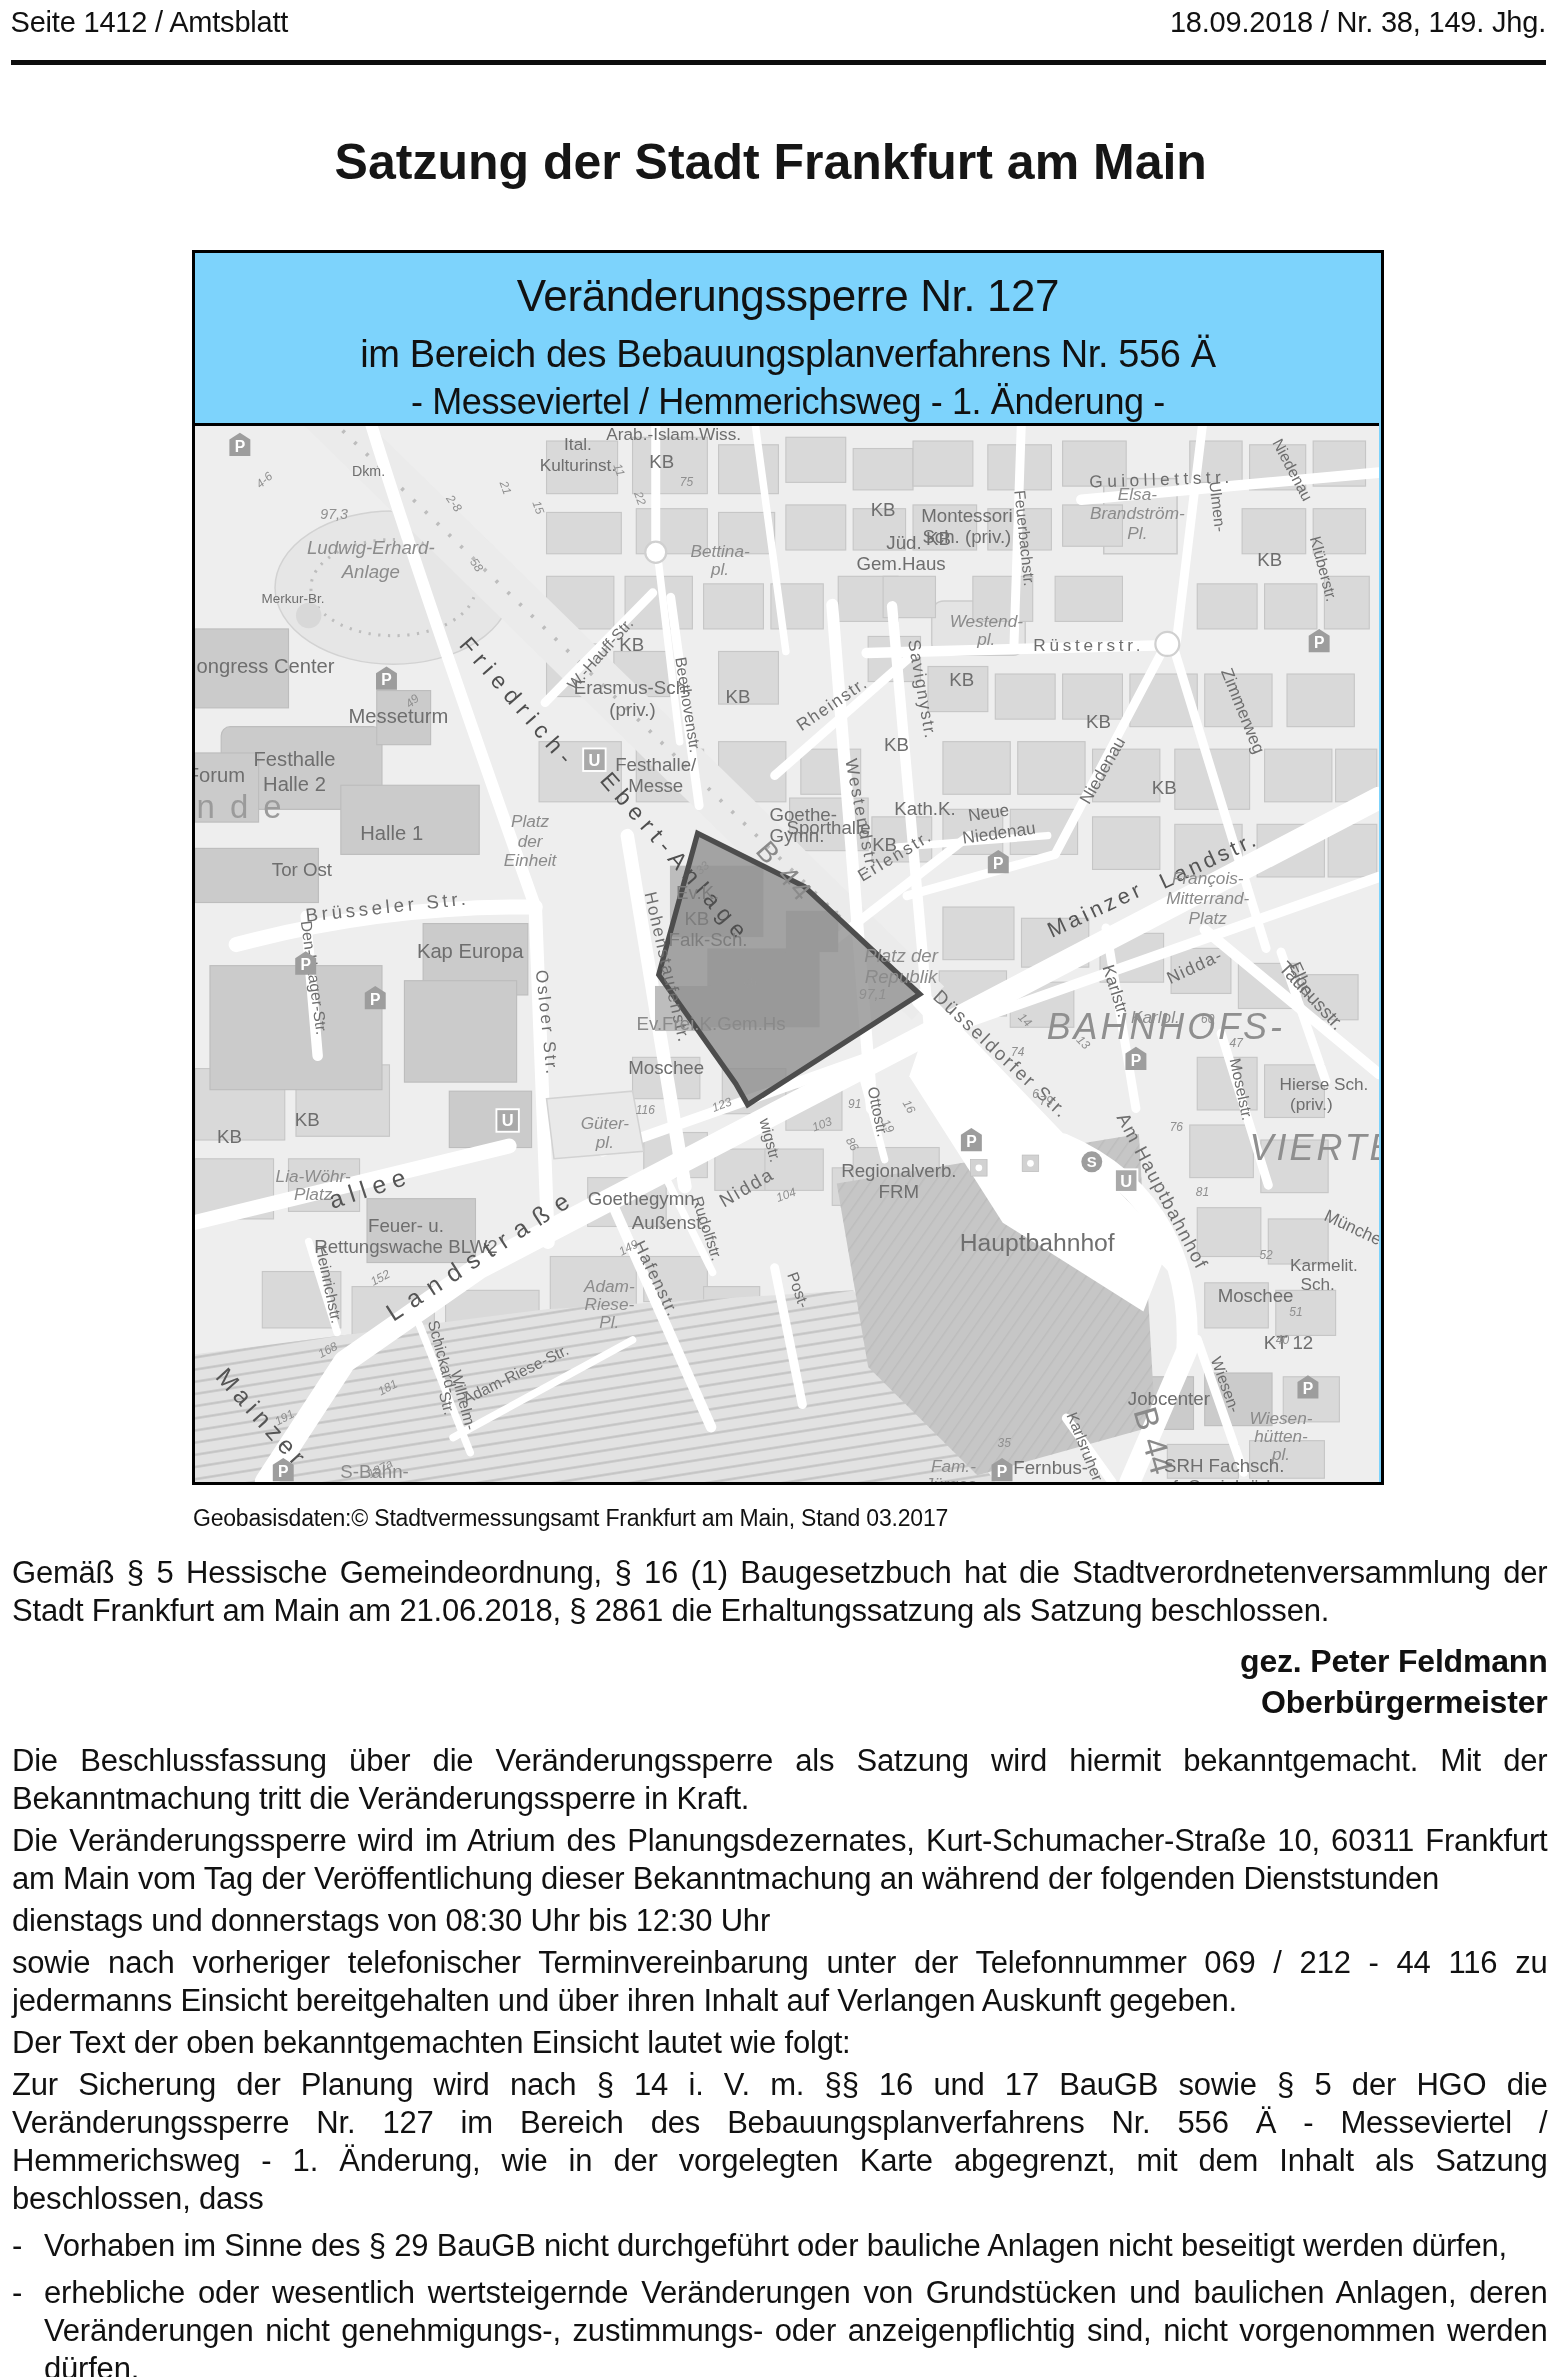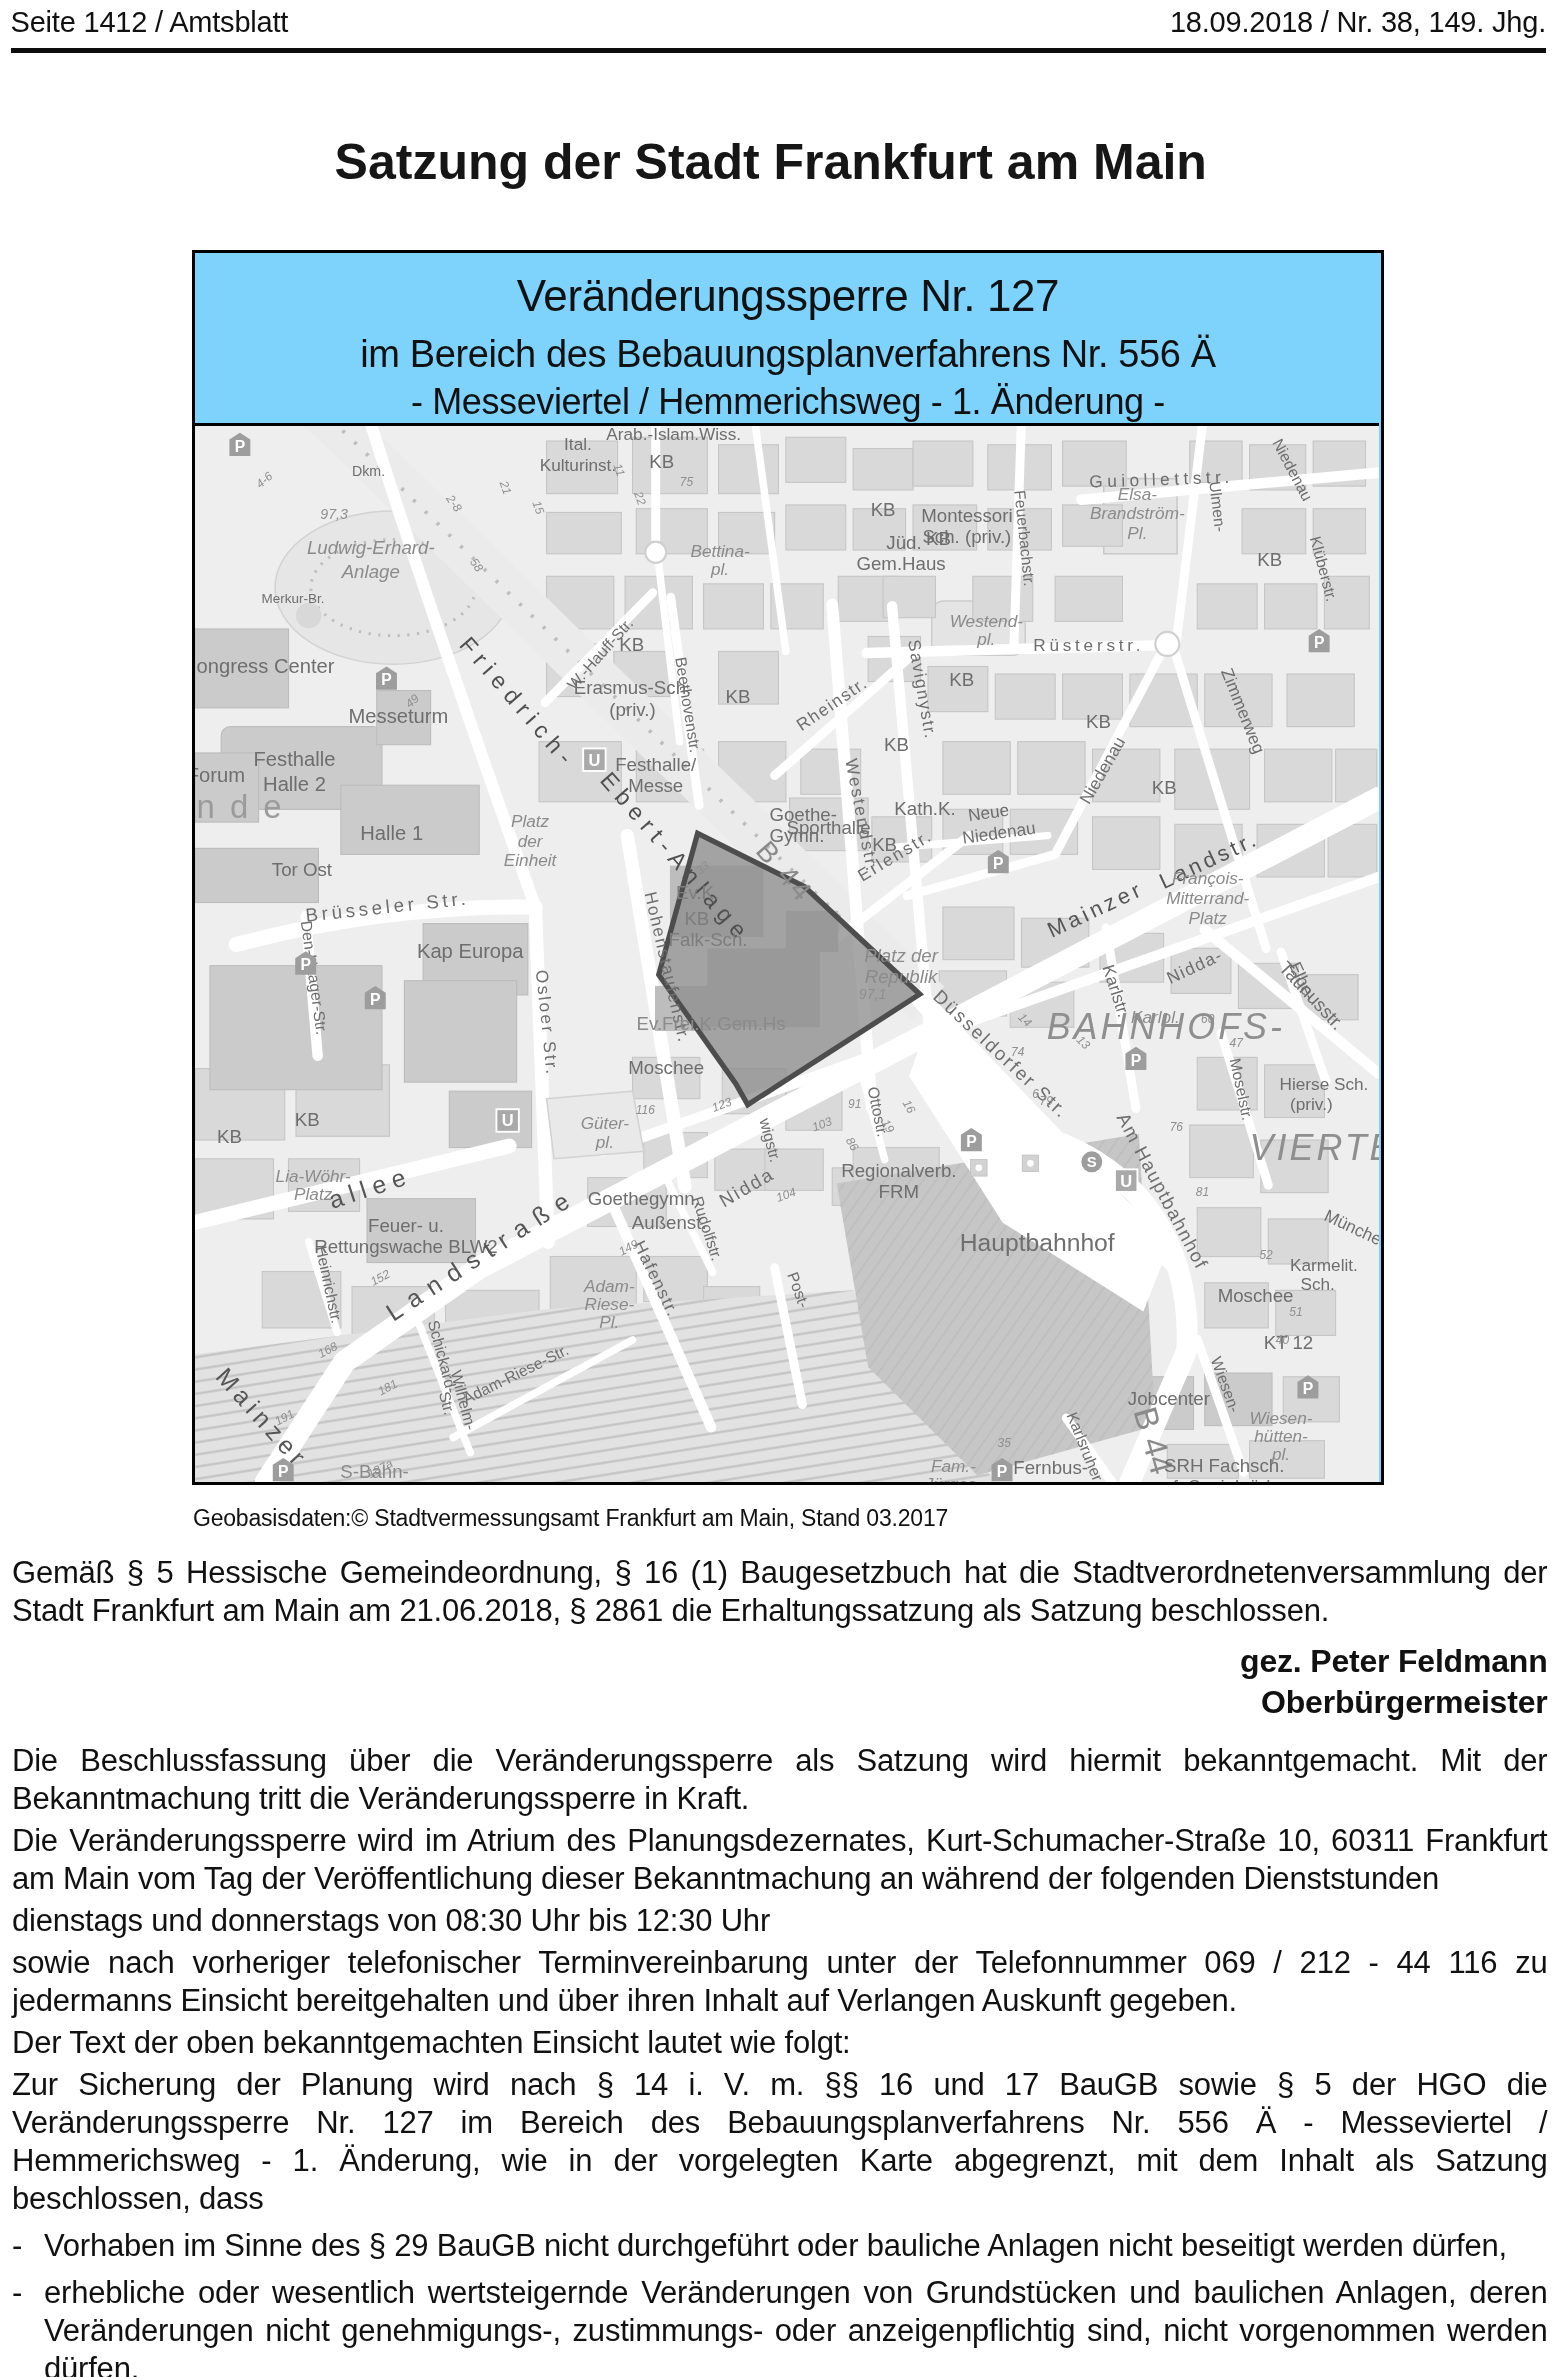--- a/index.html
+++ b/index.html
@@ -4,21 +4,21 @@
 <style>
   html,body{margin:0;padding:0;}
   body{
     width:1558px;height:2377px;position:relative;background:#ffffff;
     font-family:"Liberation Sans",sans-serif;color:#111;overflow:hidden;
   }
   .hdr{
     position:absolute;left:10.5px;right:12px;top:6px;
     display:flex;justify-content:space-between;align-items:flex-end;
     font-size:29px;letter-spacing:-0.2px;
-    padding-bottom:9px;border-bottom:5.3px solid #0d0d0d;
+    padding-bottom:21px;border-bottom:5.3px solid #0d0d0d;
   }
   .banner{
     position:absolute;left:7.5px;right:24px;top:100px;height:123px;
     display:flex;align-items:center;justify-content:center;
     font-size:50px;font-weight:bold;letter-spacing:0px;color:#161616;
   }
   .mapbox{
     position:absolute;left:192px;top:250px;width:1192px;height:1235px;
     border:3.8px solid #000;box-sizing:border-box;background:#7dd3fc;overflow:hidden;
   }

